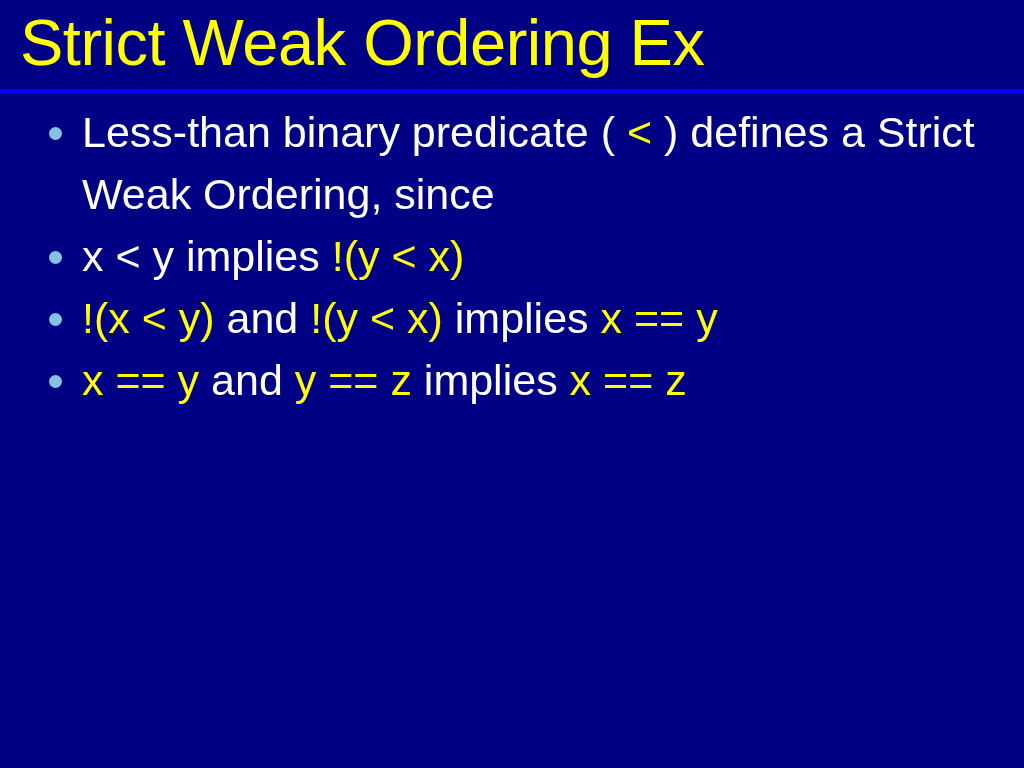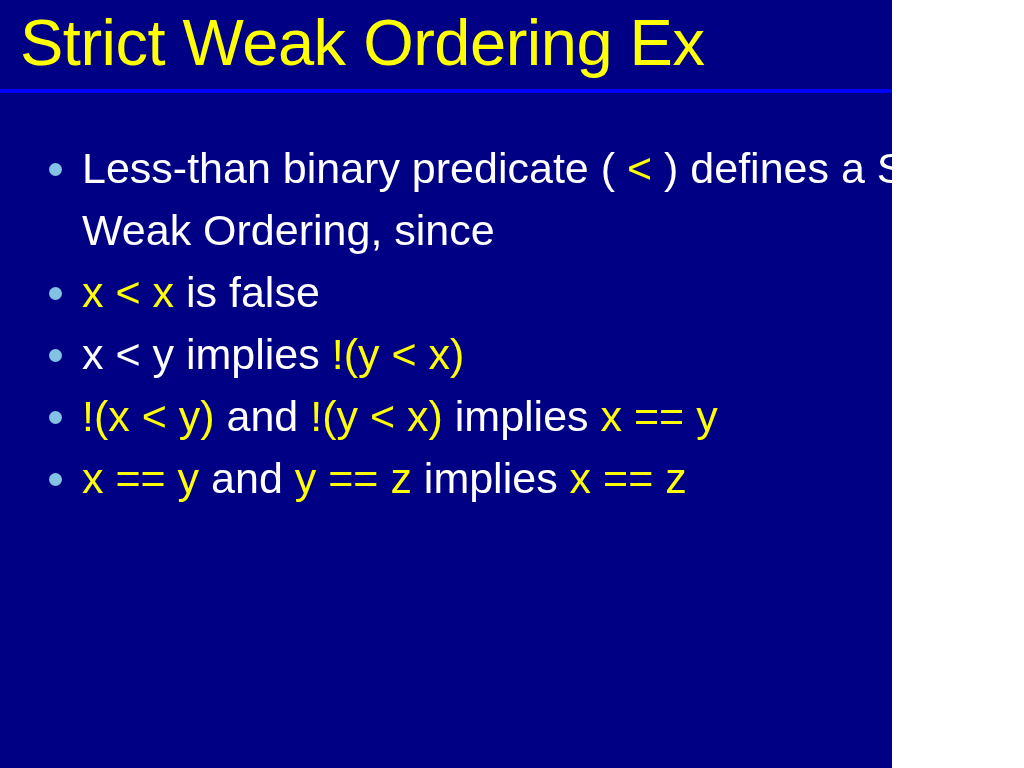--- a/index.html
+++ b/index.html
@@ -7,21 +7,21 @@
     padding: 0;
   }
   body {
     width: 1024px;
     height: 768px;
     overflow: hidden;
     font-family: "Liberation Sans", sans-serif;
   }
   #slide {
     position: relative;
-    width: 892px;
+    width: 1024px;
     height: 768px;
     background: #000085;
     overflow: hidden;
   }
 
   
   #title-area {
     position: absolute;
     left: 0;
     top: 0;
@@ -70,21 +70,20 @@
   }
   .bullet-text {
     font-size: 43px;
     line-height: 62px;
     color: #FFFFFF;
     white-space: nowrap;
   }
   .bullet-text.wrap {
     white-space: normal;
     max-width: 905px;
-    margin-top: 36px;
   }
   .seg-white { color: #FFFFFF; }
   .seg-yellow { color: #FFFF00; }
 </style>
 </head>
 <body>
 
 <div id="slide" style="background: rgb(0, 0, 133);">
 
   <div id="title-area">
@@ -94,24 +93,20 @@
   <div id="title-rule" style="background: rgb(0, 0, 255);"></div>
 
   <div id="body-area">
 
   <div class="bullet-row">
         <span class="bullet-marker" style="background: rgb(131, 194, 226);"></span>
         <div class="bullet-text wrap"><span class="seg-white" style="color: rgb(255, 255, 255);">Less-than binary predicate ( </span><span class="seg-yellow" style="color: rgb(255, 255, 0);">&lt;</span><span class="seg-white" style="color: rgb(255, 255, 255);"> ) defines a Strict Weak Ordering, since</span></div>
       </div>
       <div class="bullet-row">
         <span class="bullet-marker" style="background: rgb(131, 194, 226);"></span>
-        <div class="bullet-text"><span class="seg-yellow" style="color: rgb(255, 255, 0);">x &lt; x</span><span class="seg-white" style="color: rgb(255, 255, 255);">  is false</span></div>
-      </div>
-      <div class="bullet-row">
-        <span class="bullet-marker" style="background: rgb(131, 194, 226);"></span>
         <div class="bullet-text"><span class="seg-yellow" style="color: #ffffff;">x &lt; y</span><span class="seg-white" style="color: rgb(255, 255, 255);">  implies  </span><span class="seg-yellow" style="color: rgb(255, 255, 0);">!(y &lt; x)</span></div>
       </div>
       <div class="bullet-row">
         <span class="bullet-marker" style="background: rgb(131, 194, 226);"></span>
         <div class="bullet-text"><span class="seg-yellow" style="color: rgb(255, 255, 0);">!(x &lt; y)</span><span class="seg-white" style="color: rgb(255, 255, 255);">  and  </span><span class="seg-yellow" style="color: rgb(255, 255, 0);">!(y &lt; x)</span><span class="seg-white" style="color: rgb(255, 255, 255);">  implies  </span><span class="seg-yellow" style="color: rgb(255, 255, 0);">x == y</span></div>
       </div>
       <div class="bullet-row">
         <span class="bullet-marker" style="background: rgb(131, 194, 226);"></span>
         <div class="bullet-text"><span class="seg-yellow" style="color: rgb(255, 255, 0);">x == y</span><span class="seg-white" style="color: rgb(255, 255, 255);">  and  </span><span class="seg-yellow" style="color: rgb(255, 255, 0);">y == z</span><span class="seg-white" style="color: rgb(255, 255, 255);">  implies  </span><span class="seg-yellow" style="color: rgb(255, 255, 0);">x == z</span></div>
       </div>

